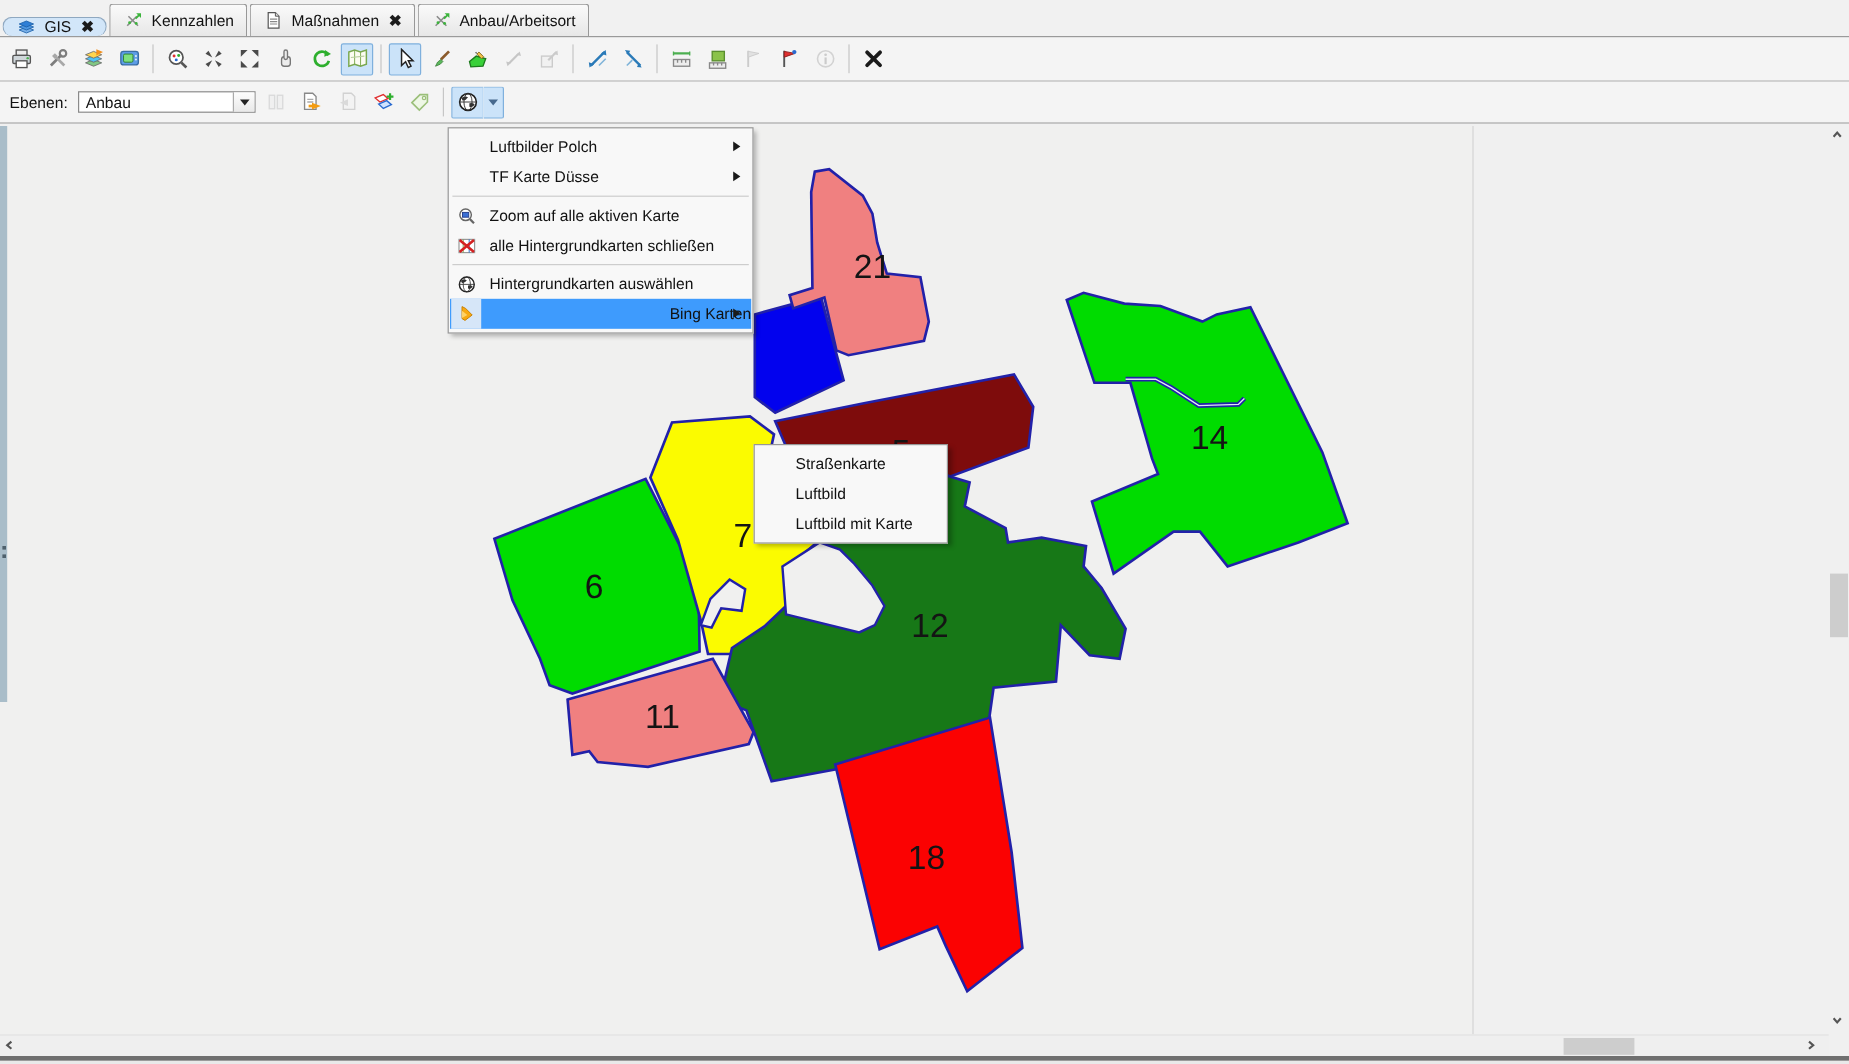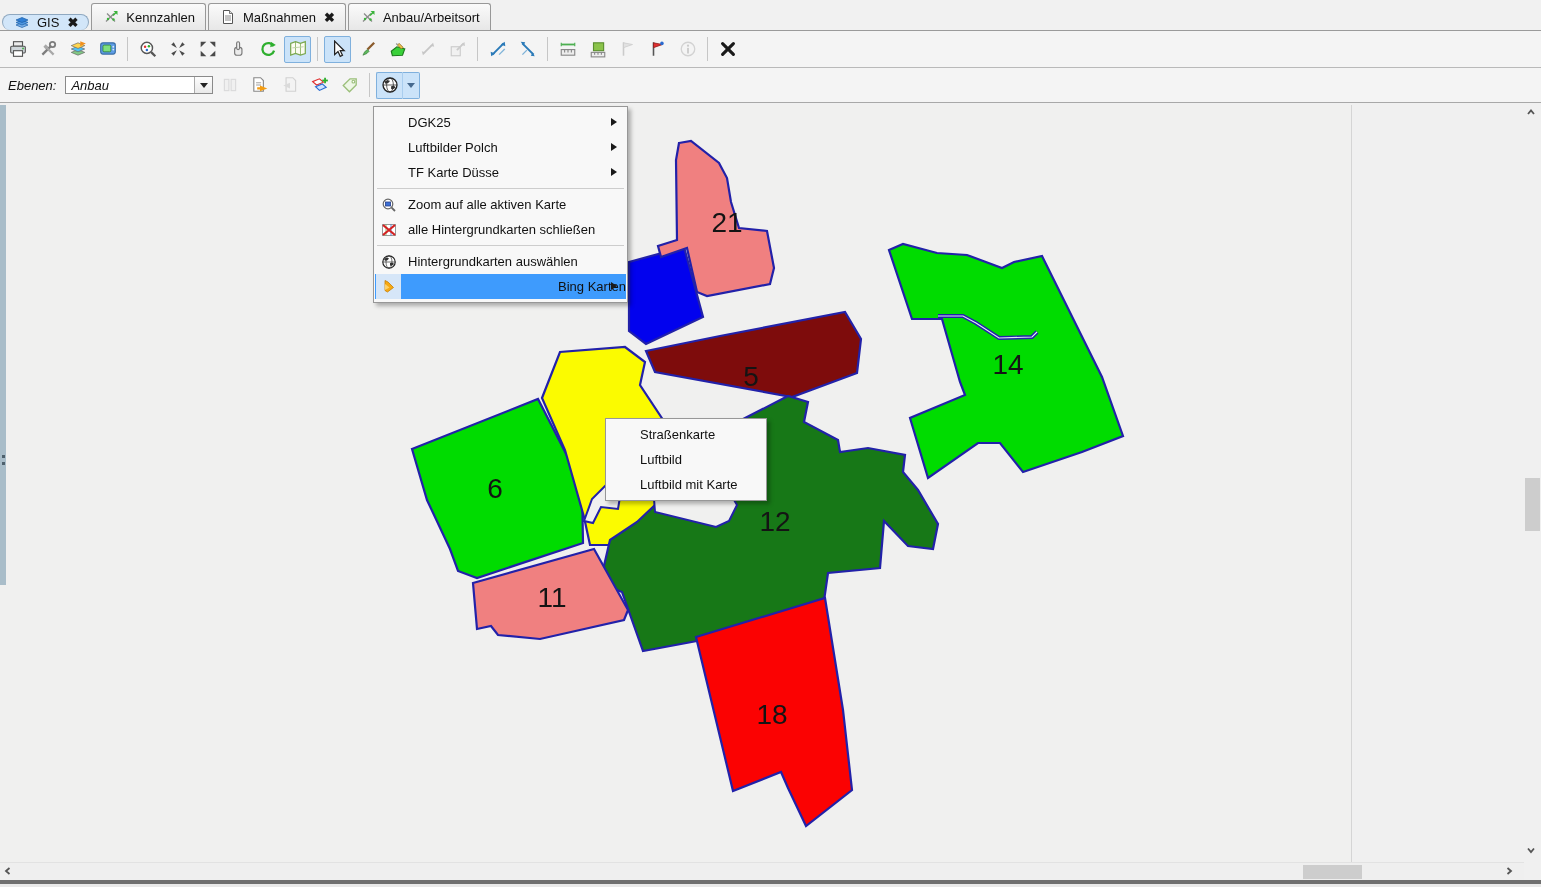--- a/index.html
+++ b/index.html
@@ -13,50 +13,50 @@
          background:linear-gradient(#fafafa,#e7e7e7); margin-right:2px; cursor:default; }
   .tab.active { background:#d2e6f9; height:16px; border-color:#8fa8c0;border-radius:11px; }
   .tab .tab-label { white-space:nowrap; }
   .tab .tab-close { font-weight:bold; font-size:13px; color:#1a1a1a; margin-left:2px; }
   .tab .ticon { width:18px; height:16px; display:inline-flex; }
   .tab .ticon svg { width:100%; height:100%; }
 
   
   .toolbar { background:#f4f4f4; border-top:1px solid #b9b9b9; display:flex; align-items:center; padding:0 4px; gap:3px; position:relative; z-index:5; }
   .toolbar1 { height:37px; border-top:1px solid #9a9a9a; }
-  .toolbar2 { height:36px; border-bottom:1px solid #a8a8a8;font-style:italic; }
+  .toolbar2 { height:36px; border-bottom:1px solid #a8a8a8; }
   .tbtn { width:27px; height:27px; display:flex; align-items:center; justify-content:center; border:1px solid transparent; border-radius:2px; }
   .tbtn svg { width:18px; height:18px; }
   .tbtn.active { background:#cbe3f9; border-color:#7fb0dd; }
   .tbtn.disabled { opacity:.45; filter:grayscale(.9); }
   .tsep { width:1px; height:24px; background:#c6c6c6; margin:0 3px; }
   .tb-label { padding:0 6px 0 4px; }
   .combo { width:148px; height:18px; background:#fff; border:1px solid #8a8a8a; display:flex; align-items:center; position:relative; }
   .combo .combo-value { padding-left:5px; flex:1; }
   .combo .combo-btn { width:18px; height:100%; border-left:1px solid #aaa; background:linear-gradient(#fdfdfd,#e9e9e9); display:flex; align-items:center; justify-content:center; }
   .caret { width:0; height:0; border-left:4px solid transparent; border-right:4px solid transparent; border-top:5px solid #222; }
   .split-btn { display:flex; }
   .split-btn .tbtn { border-radius:2px 0 0 2px; }
   .split-btn .drop { width:17px; height:27px; display:flex; align-items:center; justify-content:center; border:1px solid transparent; border-left:none; border-radius:0 2px 2px 0; }
   .split-btn.active .tbtn, .split-btn.active .drop { background:#cbe3f9; border-color:#7fb0dd; }
   .split-btn.active .tbtn { border-right-color:#a9cdee; }
   .split-btn .caret { border-top-color:#46698e; }
 
   
-  .map-area { position:absolute; left:0; top:105px; width:1352px; height:757px; background:#f0f0ef; border-right:1px solid #d5d5d5; }
+  .map-area { position:absolute; left:0; top:105px; width:1228px; height:757px; background:#f0f0ef; border-right:1px solid #d5d5d5; }
   .map-area svg { position:absolute; left:0; top:0; }
   .map-label { font-family:"Liberation Sans", sans-serif; }
 
   .splitter { position:absolute; left:0; top:105px; width:6px; height:480px; background:#a9bdc9; z-index:4; }
   .splitter .grip { position:absolute; left:1.5px; width:3px; height:3px; background:#4f616d; }
 
   
   .menu { position:absolute; background:#f8f8f8; border:1px solid #979797; box-shadow:3px 3px 4px rgba(0,0,0,.28); z-index:20; padding:3px 1px; }
   .menu-main { left:373px; top:106px; width:255px; }
-  .menu-sub  { left:605px; top:370px; width:162px;margin-top:48px; }
+  .menu-sub  { left:628px; top:370px; width:162px; }
   .menu-item { position:relative; height:25px; line-height:25px; padding-left:33px; white-space:nowrap; }
   .menu-item.hl { background:#3e9bfd;text-align:right; }
   .menu-item .mi-icon { position:absolute; left:3px; top:2px; width:21px; height:21px; display:flex; align-items:center; justify-content:center; }
   .menu-item.hl .mi-icon { background:#d6e6f8; left:1px; top:0; width:25px; height:25px; }
   .menu-item .mi-icon svg { width:16px; height:16px; }
   .menu-item .arrow { position:absolute; right:9px; top:8px; width:0; height:0;
                       border-top:4.5px solid transparent; border-bottom:4.5px solid transparent; border-left:6px solid #1a1a1a; }
   .menu-sep { height:1px; background:#cdcdcd; margin:3px 2px; }
 
   
@@ -448,21 +448,20 @@
       <text x="772" y="724.08" text-anchor="middle" font-size="28" fill="#141414" class="map-label">18</text>
     </svg>
 </div>
 
 <div class="splitter">
   <span class="grip" style="top:350px"></span>
   <span class="grip" style="top:357px"></span>
 </div>
 
 <div class="menu menu-main" id="menu-main">
-    <div class="menu-item"><span>DGK25</span><span class="arrow"></span></div>
     <div class="menu-item"><span>Luftbilder Polch</span><span class="arrow"></span></div>
     <div class="menu-item"><span>TF Karte Düsse</span><span class="arrow"></span></div>
     <div class="menu-sep"></div>
     <div class="menu-item"><span class="mi-icon">
         <svg viewBox="0 0 16 16">
           <rect x="4.2,"></rect>
           <circle cx="7" cy="7" r="4.8" fill="#fff" stroke="#666" stroke-width="1.2"></circle>
           <rect x="4.4" y="5" width="5.2" height="4" fill="#3b6fd4" stroke="#28408c" stroke-width=".8"></rect>
           <line x1="10.6" y1="10.6" x2="14" y2="14" stroke="#666" stroke-width="1.8"></line>
         </svg>

